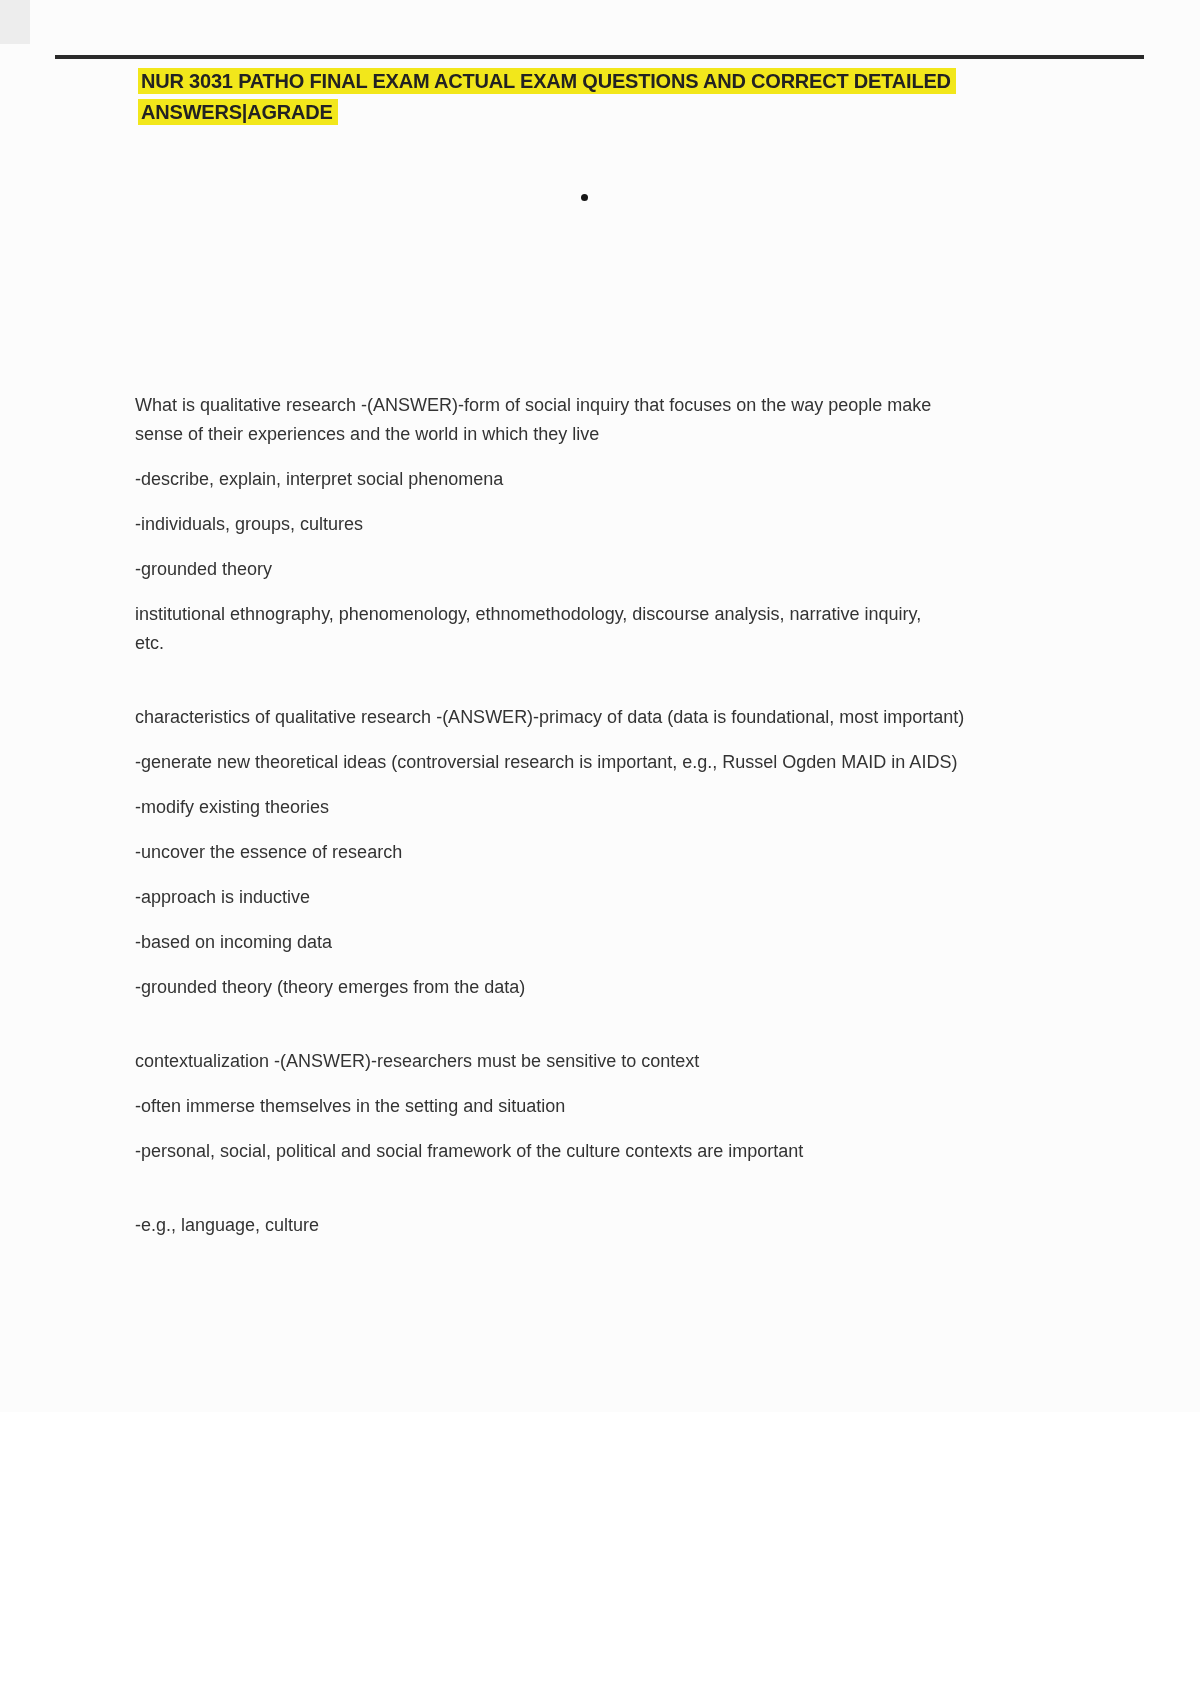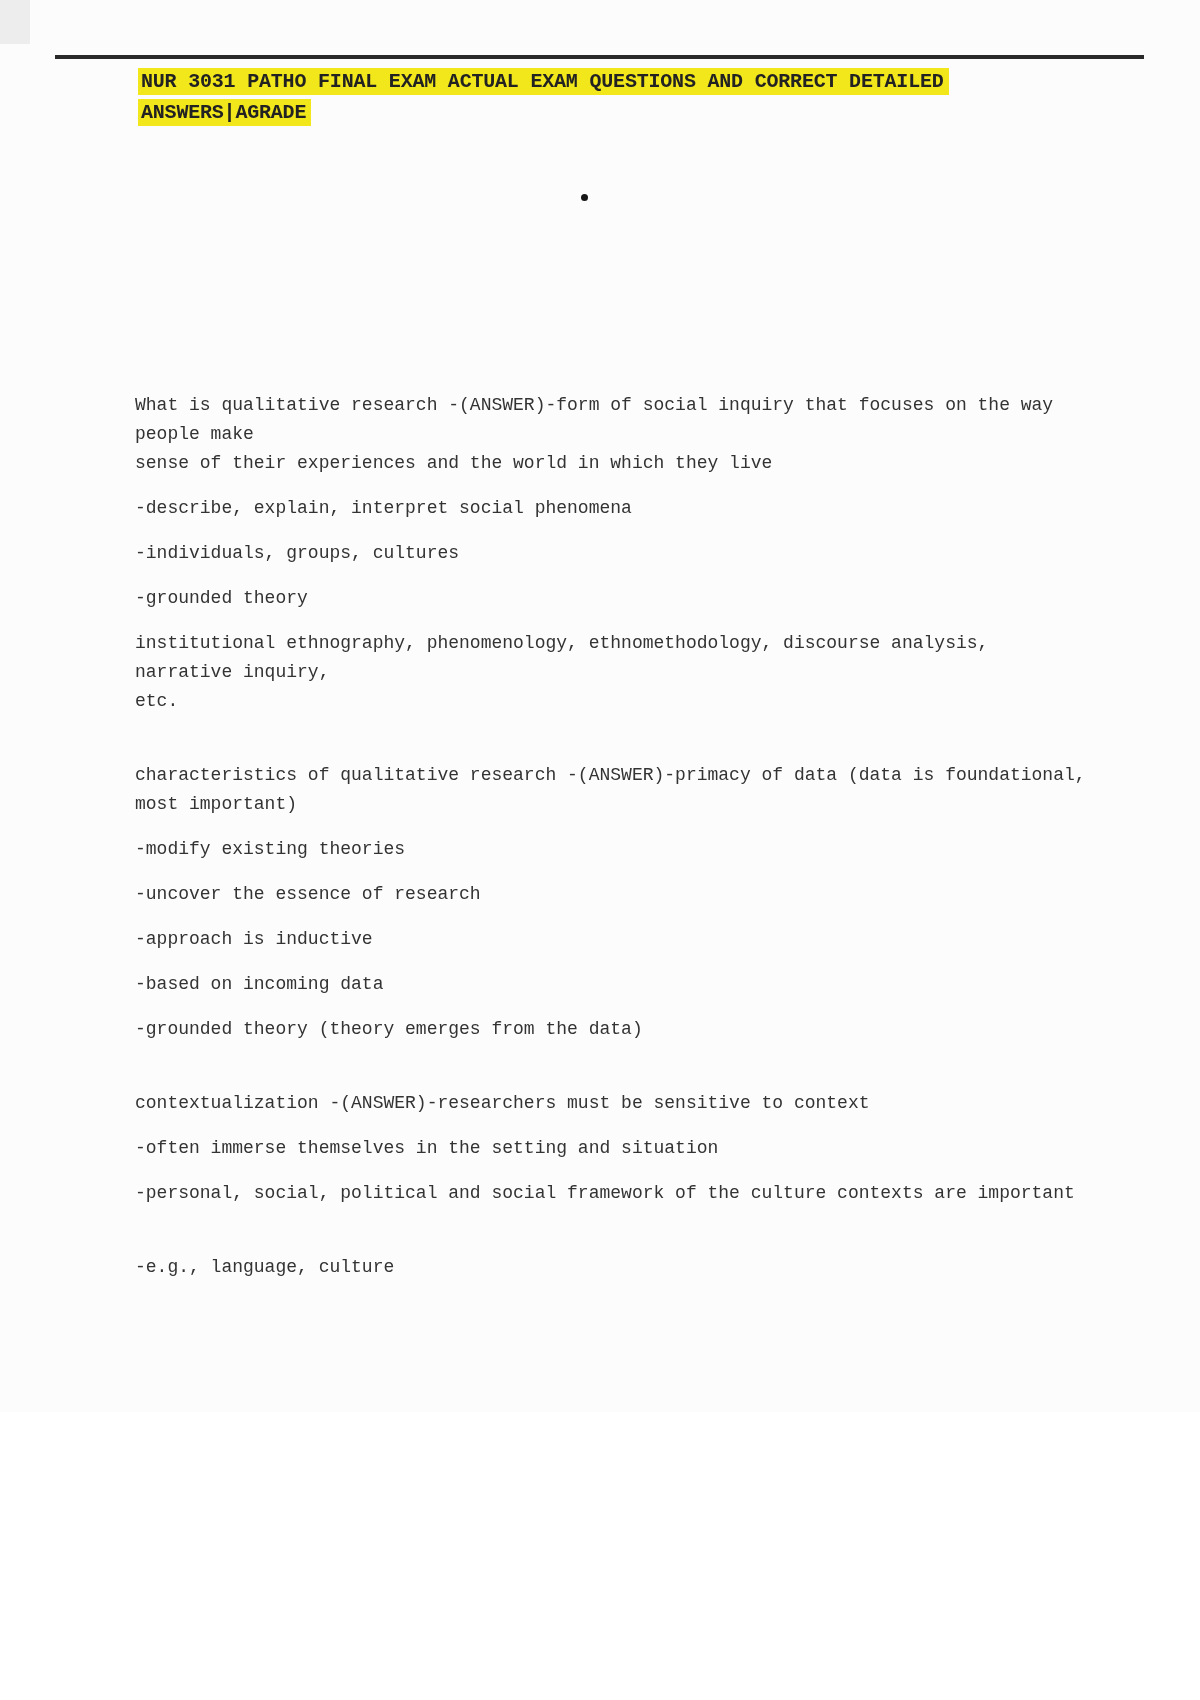--- a/index.html
+++ b/index.html
@@ -2,21 +2,21 @@
 <html style="--highlight: #f2e71b; --rule: #2a2a2a; --title-text: #222222; --body-text: #333333; --page-bg: #fcfcfc;"><head>
 <meta charset="utf-8">
 <style>
   html, body { margin: 0; padding: 0; background: #ffffff; }
   .page {
     position: relative;
     width: 1200px;
     height: 1412px;
     background: var(--page-bg, #fcfcfc);
     overflow: hidden;
-    font-family: Liberation Mono, monospace;
+    font-family: Liberation Sans, sans-serif;
   }
   .corner-artifact {
     position: absolute; left: 0; top: 0;
     width: 30px; height: 44px;
     background: #ededed;
   }
   .rule {
     position: absolute; left: 55px;
     width: 1089px; height: 4px;
     background: var(--rule, #2a2a2a);
@@ -69,20 +69,21 @@
         <p class="para">What is qualitative research -(ANSWER)-form of social inquiry that focuses on the way people make
 sense of their experiences and the world in which they live</p>
         <p class="para">-describe, explain, interpret social phenomena</p>
         <p class="para">-individuals, groups, cultures</p>
         <p class="para">-grounded theory</p>
         <p class="para">institutional ethnography, phenomenology, ethnomethodology, discourse analysis, narrative inquiry,
 etc.</p>
       </section>
       <section class="section">
         <p class="para">characteristics of qualitative research -(ANSWER)-primacy of data (data is foundational, most important)</p>
+        <p class="para">-generate new theoretical ideas (controversial research is important, e.g., Russel Ogden MAID in AIDS)</p>
         <p class="para">-modify existing theories</p>
         <p class="para">-uncover the essence of research</p>
         <p class="para">-approach is inductive</p>
         <p class="para">-based on incoming data</p>
         <p class="para">-grounded theory (theory emerges from the data)</p>
       </section>
       <section class="section">
         <p class="para">contextualization -(ANSWER)-researchers must be sensitive to context</p>
         <p class="para">-often immerse themselves in the setting and situation</p>
         <p class="para">-personal, social, political and social framework of the culture contexts are important</p>

